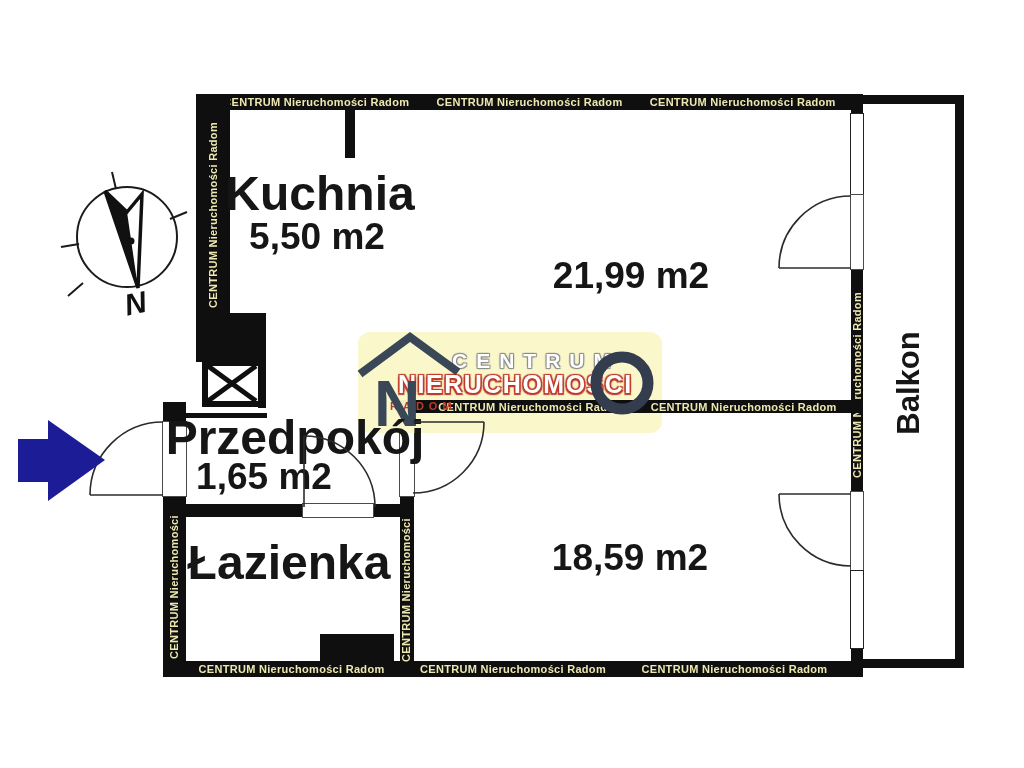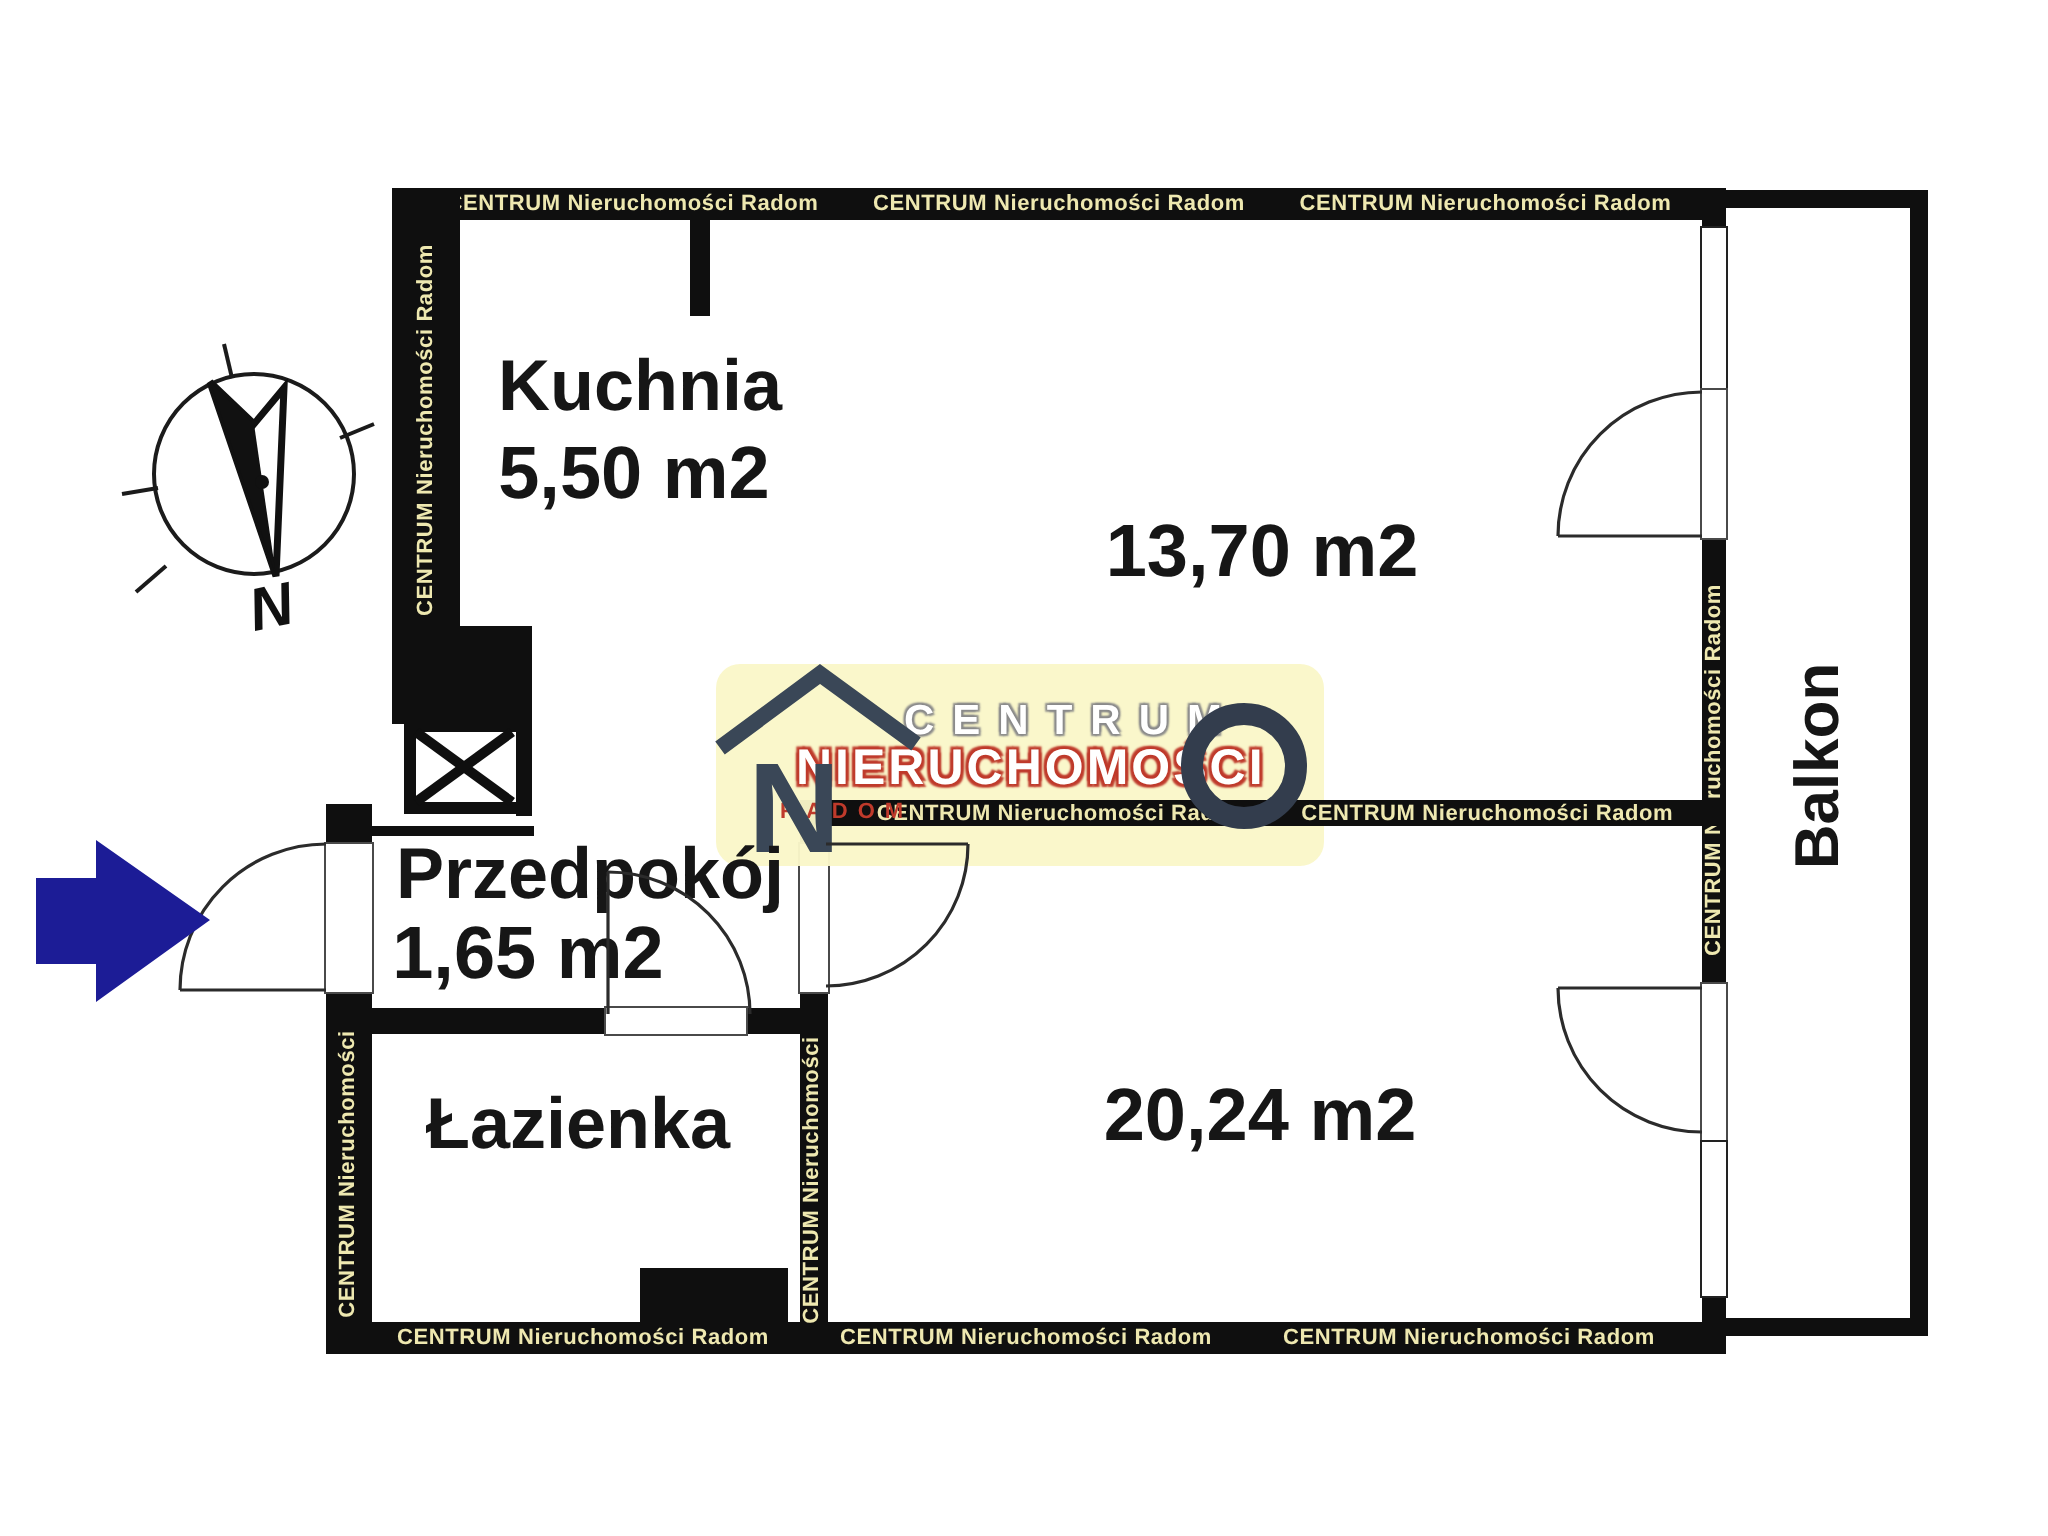--- a/index.html
+++ b/index.html
@@ -20,21 +20,21 @@
         color:var(--wm);font-weight:bold;font-size:11px;letter-spacing:.3px;white-space:nowrap;}
   .wm-v{position:absolute;height:14px;line-height:14px;text-align:center;
         color:var(--wm);font-weight:bold;font-size:11px;letter-spacing:.3px;white-space:nowrap;
         transform:rotate(-90deg);transform-origin:center;z-index:2;}
   .opening{position:absolute;background:#fff;border:1px solid #4a4a4a;box-sizing:border-box;z-index:2;}
   .window{position:absolute;background:#fff;border:1.5px solid #222;box-sizing:border-box;z-index:2;}
   .block{position:absolute;background:var(--wall);z-index:1;}
   .shaft{position:absolute;background:#fff;border:6px solid var(--wall);box-sizing:border-box;z-index:1;}
   .lbl{position:absolute;transform:translate(-50%,-50%);color:var(--ink);
        font-weight:bold;white-space:nowrap;z-index:5;}
-  .lbl.name{font-size:36px;}
+  .lbl.name{font-size:48px;}
   .lbl.area{font-size:37px;}
   .lbl.v{transform:translate(-50%,-50%) rotate(-90deg);font-size:31px;}
   #logo-bg{position:absolute;left:358px;top:332px;width:304px;height:101px;
            background:var(--logo-bg);border-radius:12px;z-index:2;}
   .logo-el{position:absolute;z-index:4;}
   #logo-centrum{left:452px;top:349px;font-weight:bold;font-size:21px;letter-spacing:9px;
                 color:#fff;text-shadow:1px 1px 1px #8a8a8a,-1px -1px 1px #8a8a8a,1px -1px 1px #8a8a8a,-1px 1px 1px #8a8a8a;}
   #logo-nieruch{left:398px;top:370px;font-weight:bold;font-size:25px;letter-spacing:1.5px;
                 color:#fff;text-shadow:1.5px 1.5px 1px var(--logo-red),-1.5px -1.5px 1px var(--logo-red),1.5px -1.5px 1px var(--logo-red),-1.5px 1.5px 1px var(--logo-red);}
   #logo-radom{left:390px;top:400px;font-weight:bold;font-size:11px;letter-spacing:5px;color:var(--logo-red);}
@@ -102,28 +102,28 @@
   <div class="logo-el" id="logo-radom">RADOM</div>
   <svg class="overlay" width="1024" height="768" style="z-index:4;">
     <path d="M360,374 L410,337 L458,372" fill="none" stroke="#3a4757" stroke-width="8"></path>
     <text x="374" y="426" font-family="Liberation Sans, sans-serif" font-size="64" font-weight="bold" fill="#3a4757">N</text>
     <circle cx="622" cy="383" r="26" fill="none" stroke="#333d4d" stroke-width="11"></circle>
   </svg>
 
   <div class="lbl name" style="left:320px;top:193px;">Kuchnia</div>
   <div class="lbl area" style="left:317px;top:237px;">5,50 m2</div>
 
-  <div class="lbl area" style="left:631px;top:276px;">13,70 m2</div>
+  <div class="lbl area" style="left:631px;top:276px;">21,99 m2</div>
 
   <div class="lbl name" style="left:295px;top:437px;">Przedpokój</div>
   <div class="lbl area" style="left:264px;top:477px;">1,65 m2</div>
 
   <div class="lbl name" style="left:289px;top:562px;text-align:right;">Łazienka</div>
 
-  <div class="lbl area" style="left:630px;top:558px;">20,24 m2</div>
+  <div class="lbl area" style="left:630px;top:558px;">18,59 m2</div>
 
   <div class="lbl v" style="left:909px;top:383px;">Balkon</div>
 
   <svg class="overlay" width="1024" height="768">
 
     <g stroke="#0f0f0f" stroke-width="5">
       <line x1="208" y1="366" x2="256" y2="401"></line>
       <line x1="256" y1="366" x2="208" y2="401"></line>
     </g>
 

